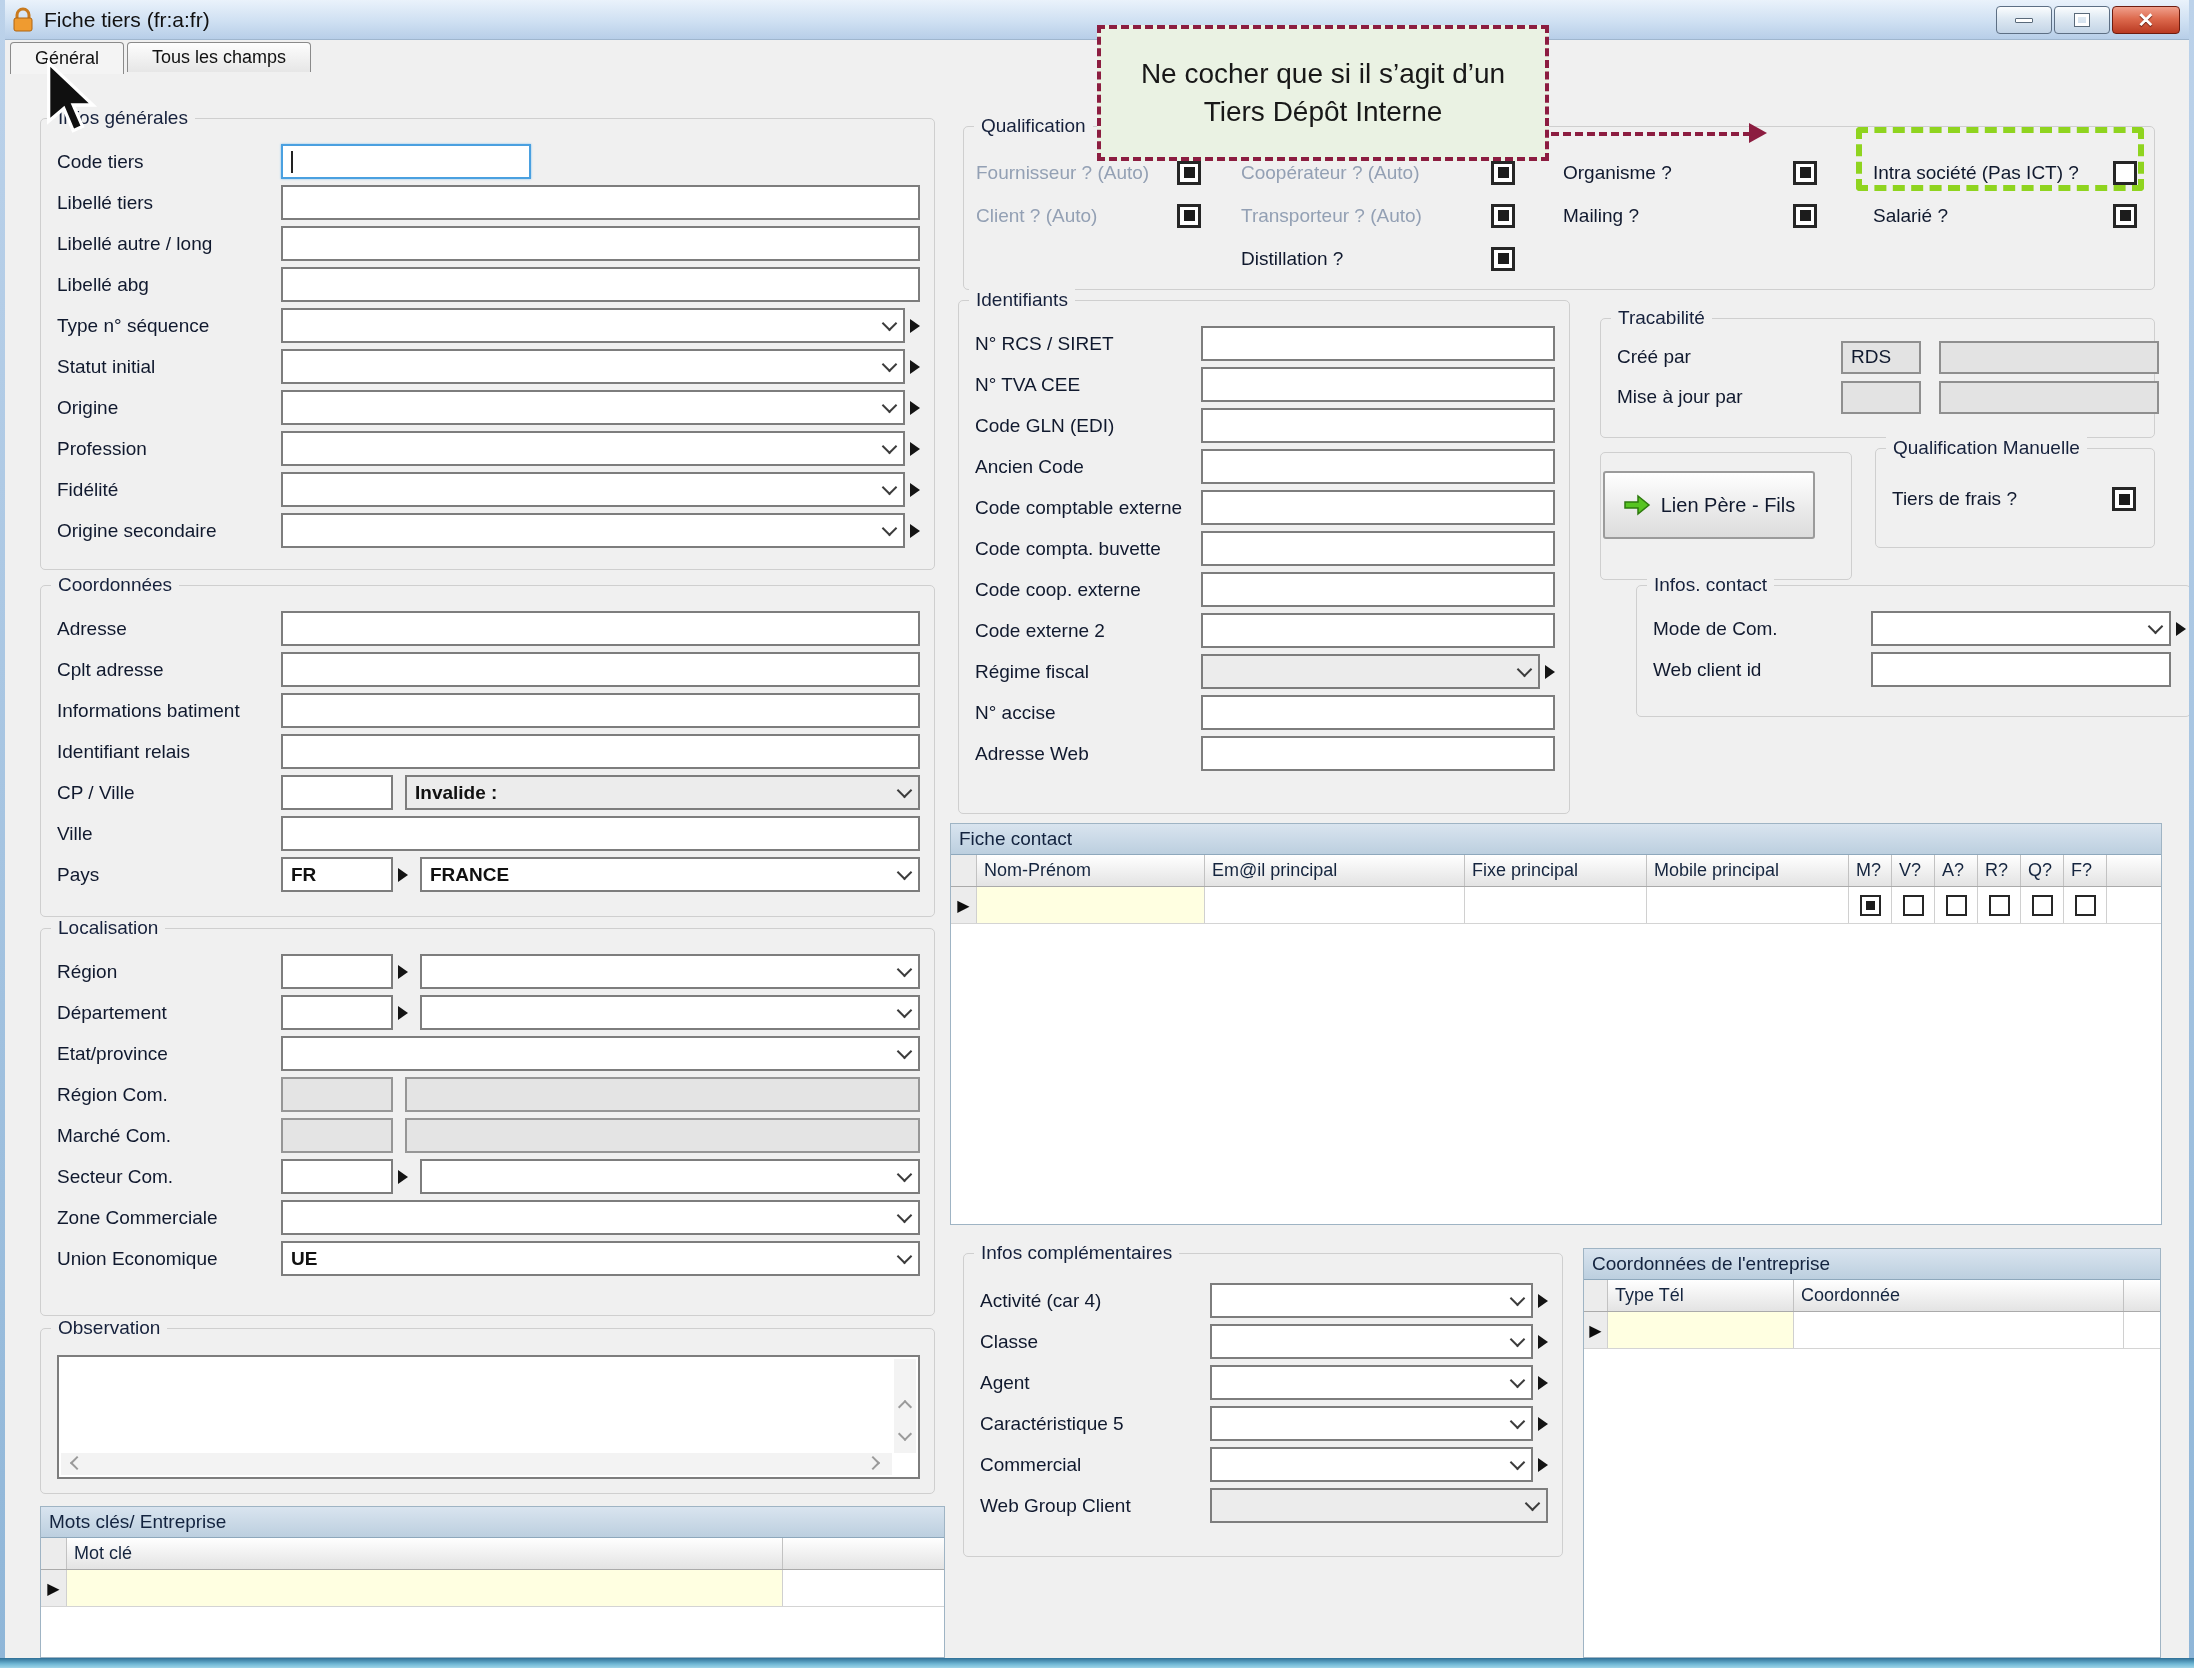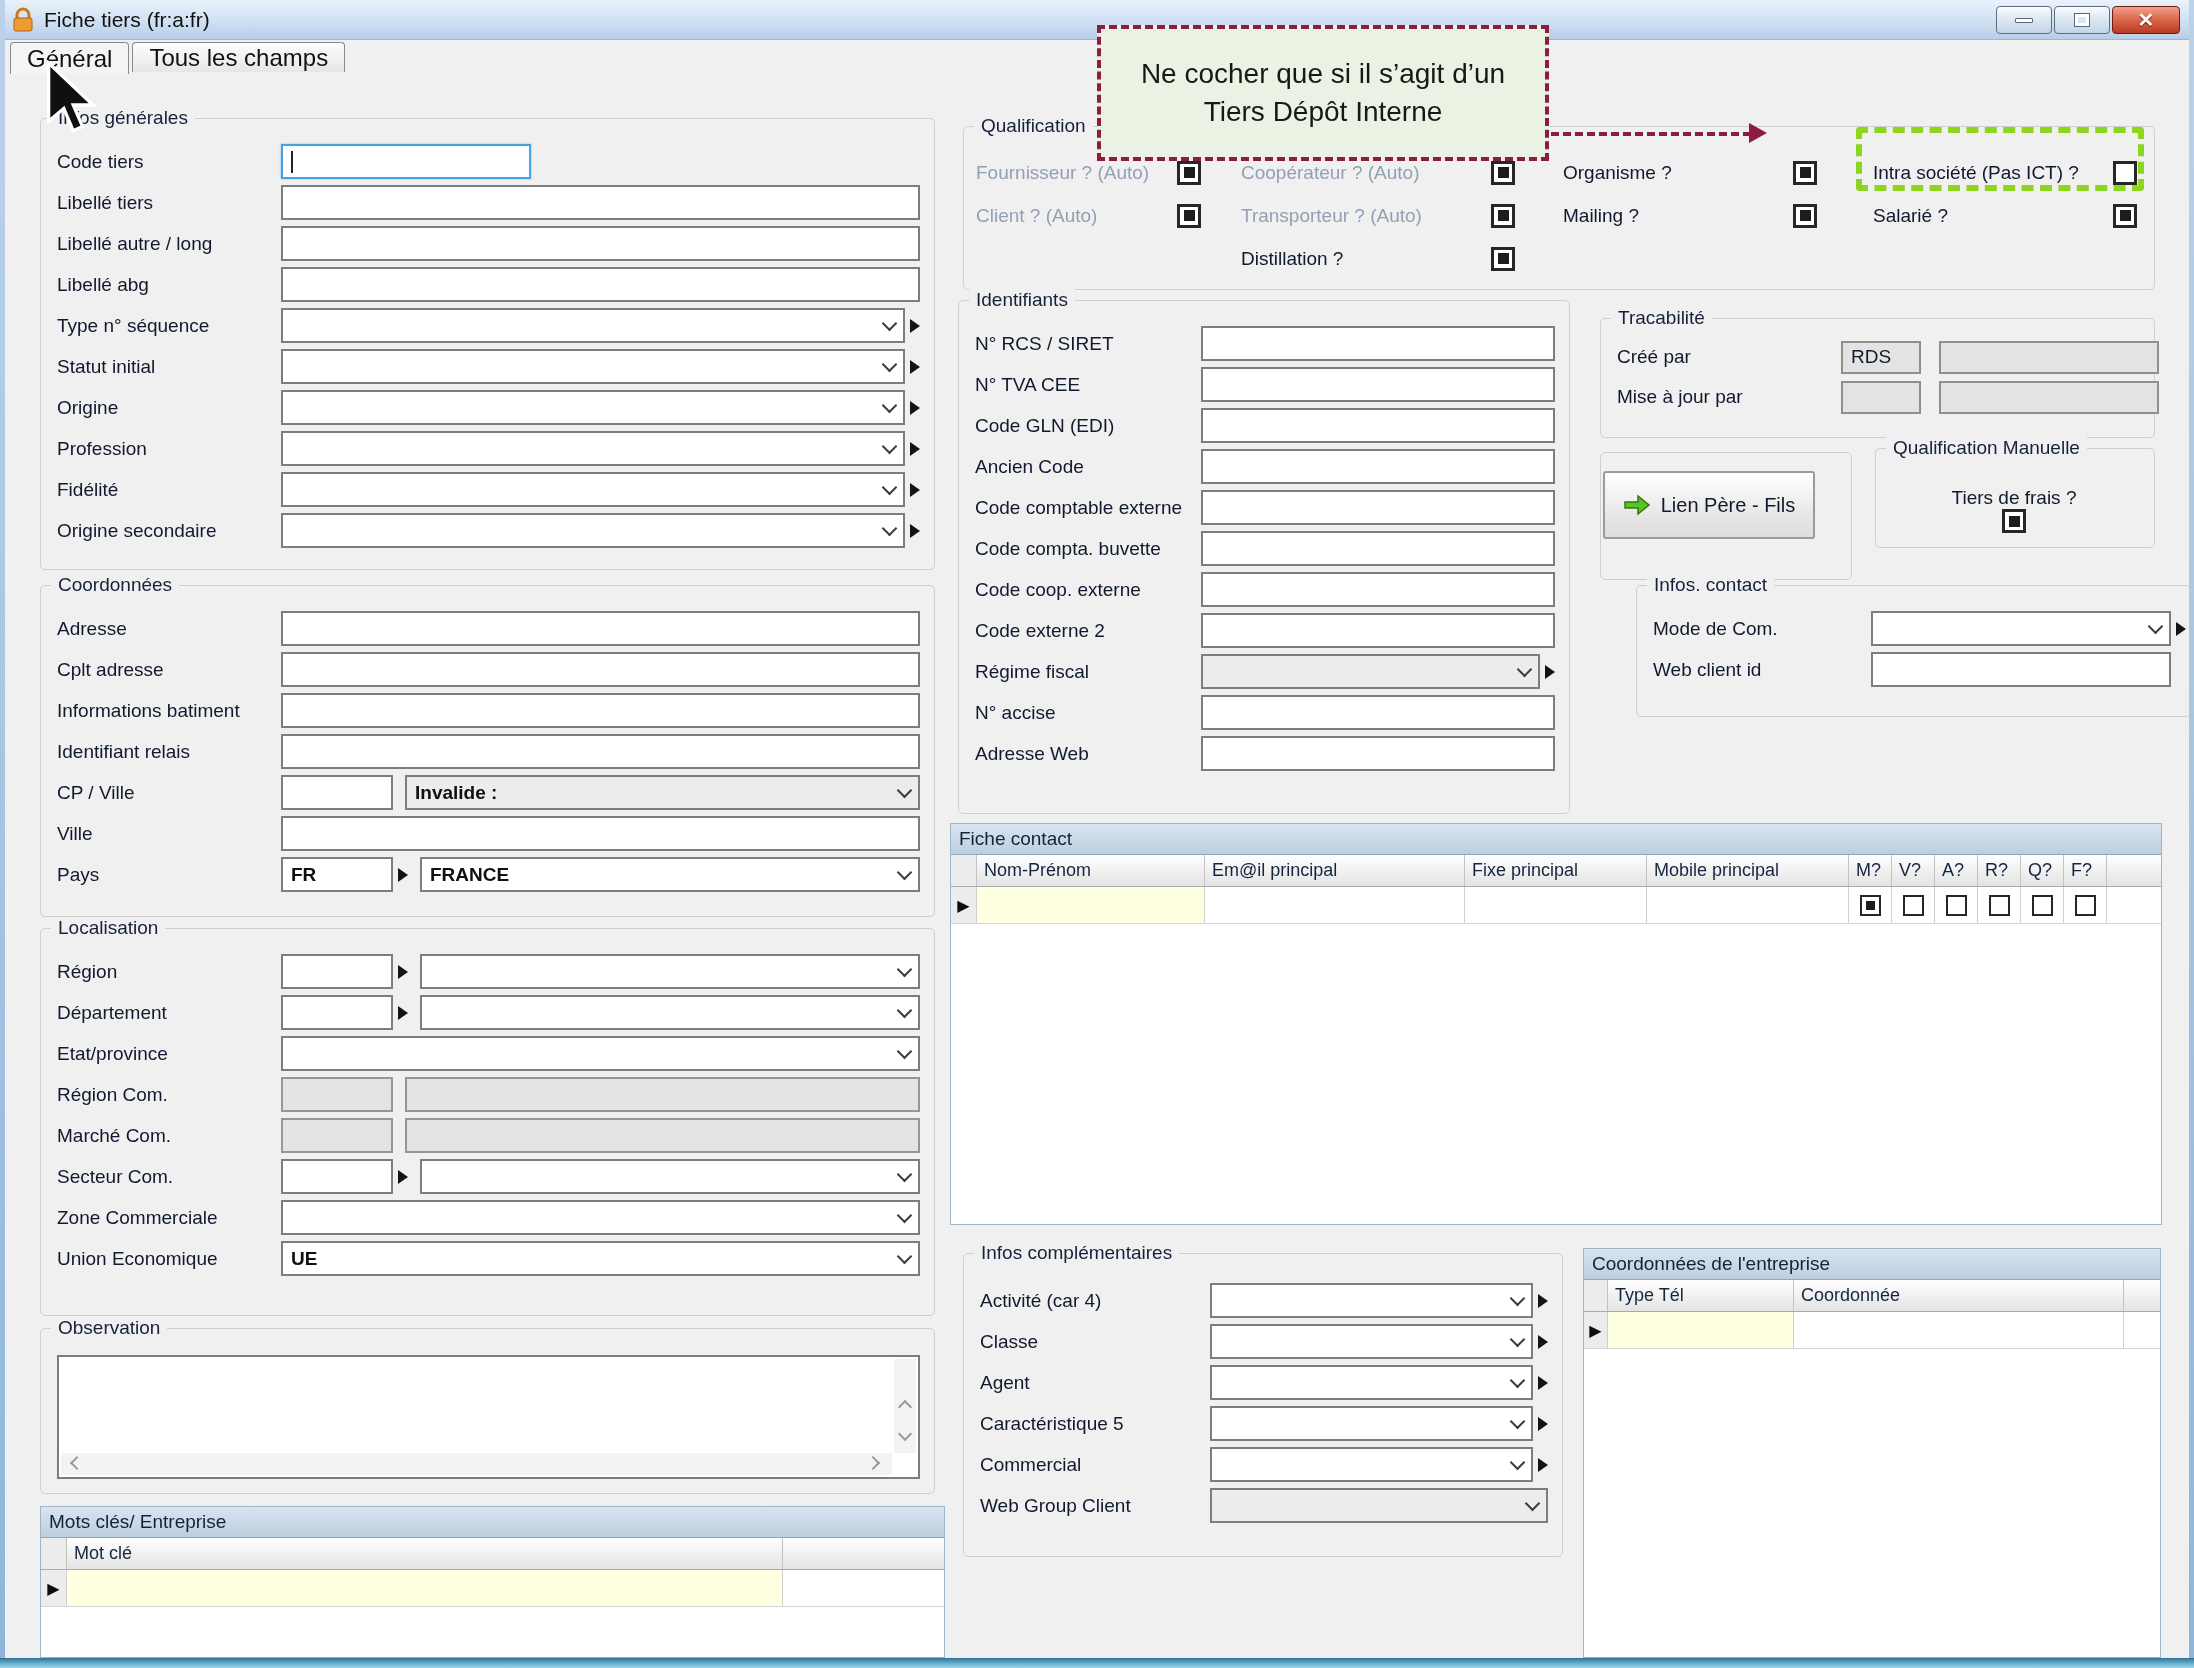--- a/index.html
+++ b/index.html
@@ -18,21 +18,21 @@
   .glyph-min { width:18px; height:5px; background:#fff; border:1px solid #5a6a7a; border-radius:1px; }
   .glyph-max { width:14px; height:12px; border:3px solid #fff; outline:1px solid #5a6a7a; background:transparent; }
   .glyph-x { color:#fff; font-size:20px; font-weight:bold; text-shadow:0 1px 1px #5a1208; line-height:1; }
   .edge-l, .edge-r { position:absolute; top:0; bottom:0; width:5px; background:linear-gradient(#bcd2ea,#8fb6d8); z-index:50; }
   .edge-l { left:0; } .edge-r { right:0; }
   .edge-b { position:absolute; left:0; right:0; bottom:0; height:10px;
     background:linear-gradient(#2f6f96,#6fb7d4 60%,#9fd4e8); z-index:50; }
 
   
   .tabbar { position:absolute; top:42px; left:10px; height:32px; display:flex; z-index:5; }
-  .tab { height:30px; padding:0 16px; font-size:24px; color:#111; display:flex; align-items:center;
+  .tab { height:30px; padding:0 24px; font-size:18px; color:#111; display:flex; align-items:center;
     border:1px solid #8a8a8a; border-bottom:none; border-radius:4px 4px 0 0; margin-right:3px;
     background:linear-gradient(#fdfdfd,#e6e6e6); }
   .tab.active { background:#f4f4f4; height:32px; position:relative; z-index:6; }
 
   
   .group { position:absolute; border:1px solid #cfcfcf; border-radius:5px; }
   .gtitle { position:absolute; top:-12px; left:10px; background:#f0f0f0; padding:0 7px; font-size:19px; color:#16213c; white-space:nowrap; }
   .rows { position:absolute; inset:22px 14px 6px 16px; }
   .row { display:flex; align-items:center; height:41px; }
   .lbl { width:224px; flex:none; font-size:19px; color:#10192e; white-space:nowrap; }
@@ -627,21 +627,21 @@
         <svg width="28" height="24" viewBox="0 0 28 24">
             <path d="M2 9 h13 V3 l11 9 -11 9 v-6 H2 Z" fill="#57c421" stroke="#2e7a0e" stroke-width="1.5"></path>
           </svg>
       </span>
       <span>Lien Père - Fils</span>
     </div>
   </div>
 
   <div class="group" style="left:1875px;top:448px;width:280px;height:100px;">
     <span class="gtitle">Qualification Manuelle</span>
-    <div style="position:absolute;left:16px;right:18px;top:38px;display:flex;align-items:center;justify-content:space-between;flex-direction:column;">
+    <div style="position:absolute;left:16px;right:18px;top:38px;display:flex;align-items:center;justify-content:space-between;">
       <span class="qlabel">Tiers de frais ?</span>
       <span class="cb ind"></span>
     </div>
   </div>
 
   <div class="group" style="left:1600px;top:585px;width:555px;height:132px;margin-left:36px;">
     <span class="gtitle">Infos. contact</span>
     <div class="rows" id="rows-ic">
         <div class="row">
           <span class="lbl" style="width: 218px;">Mode de Com.</span>

